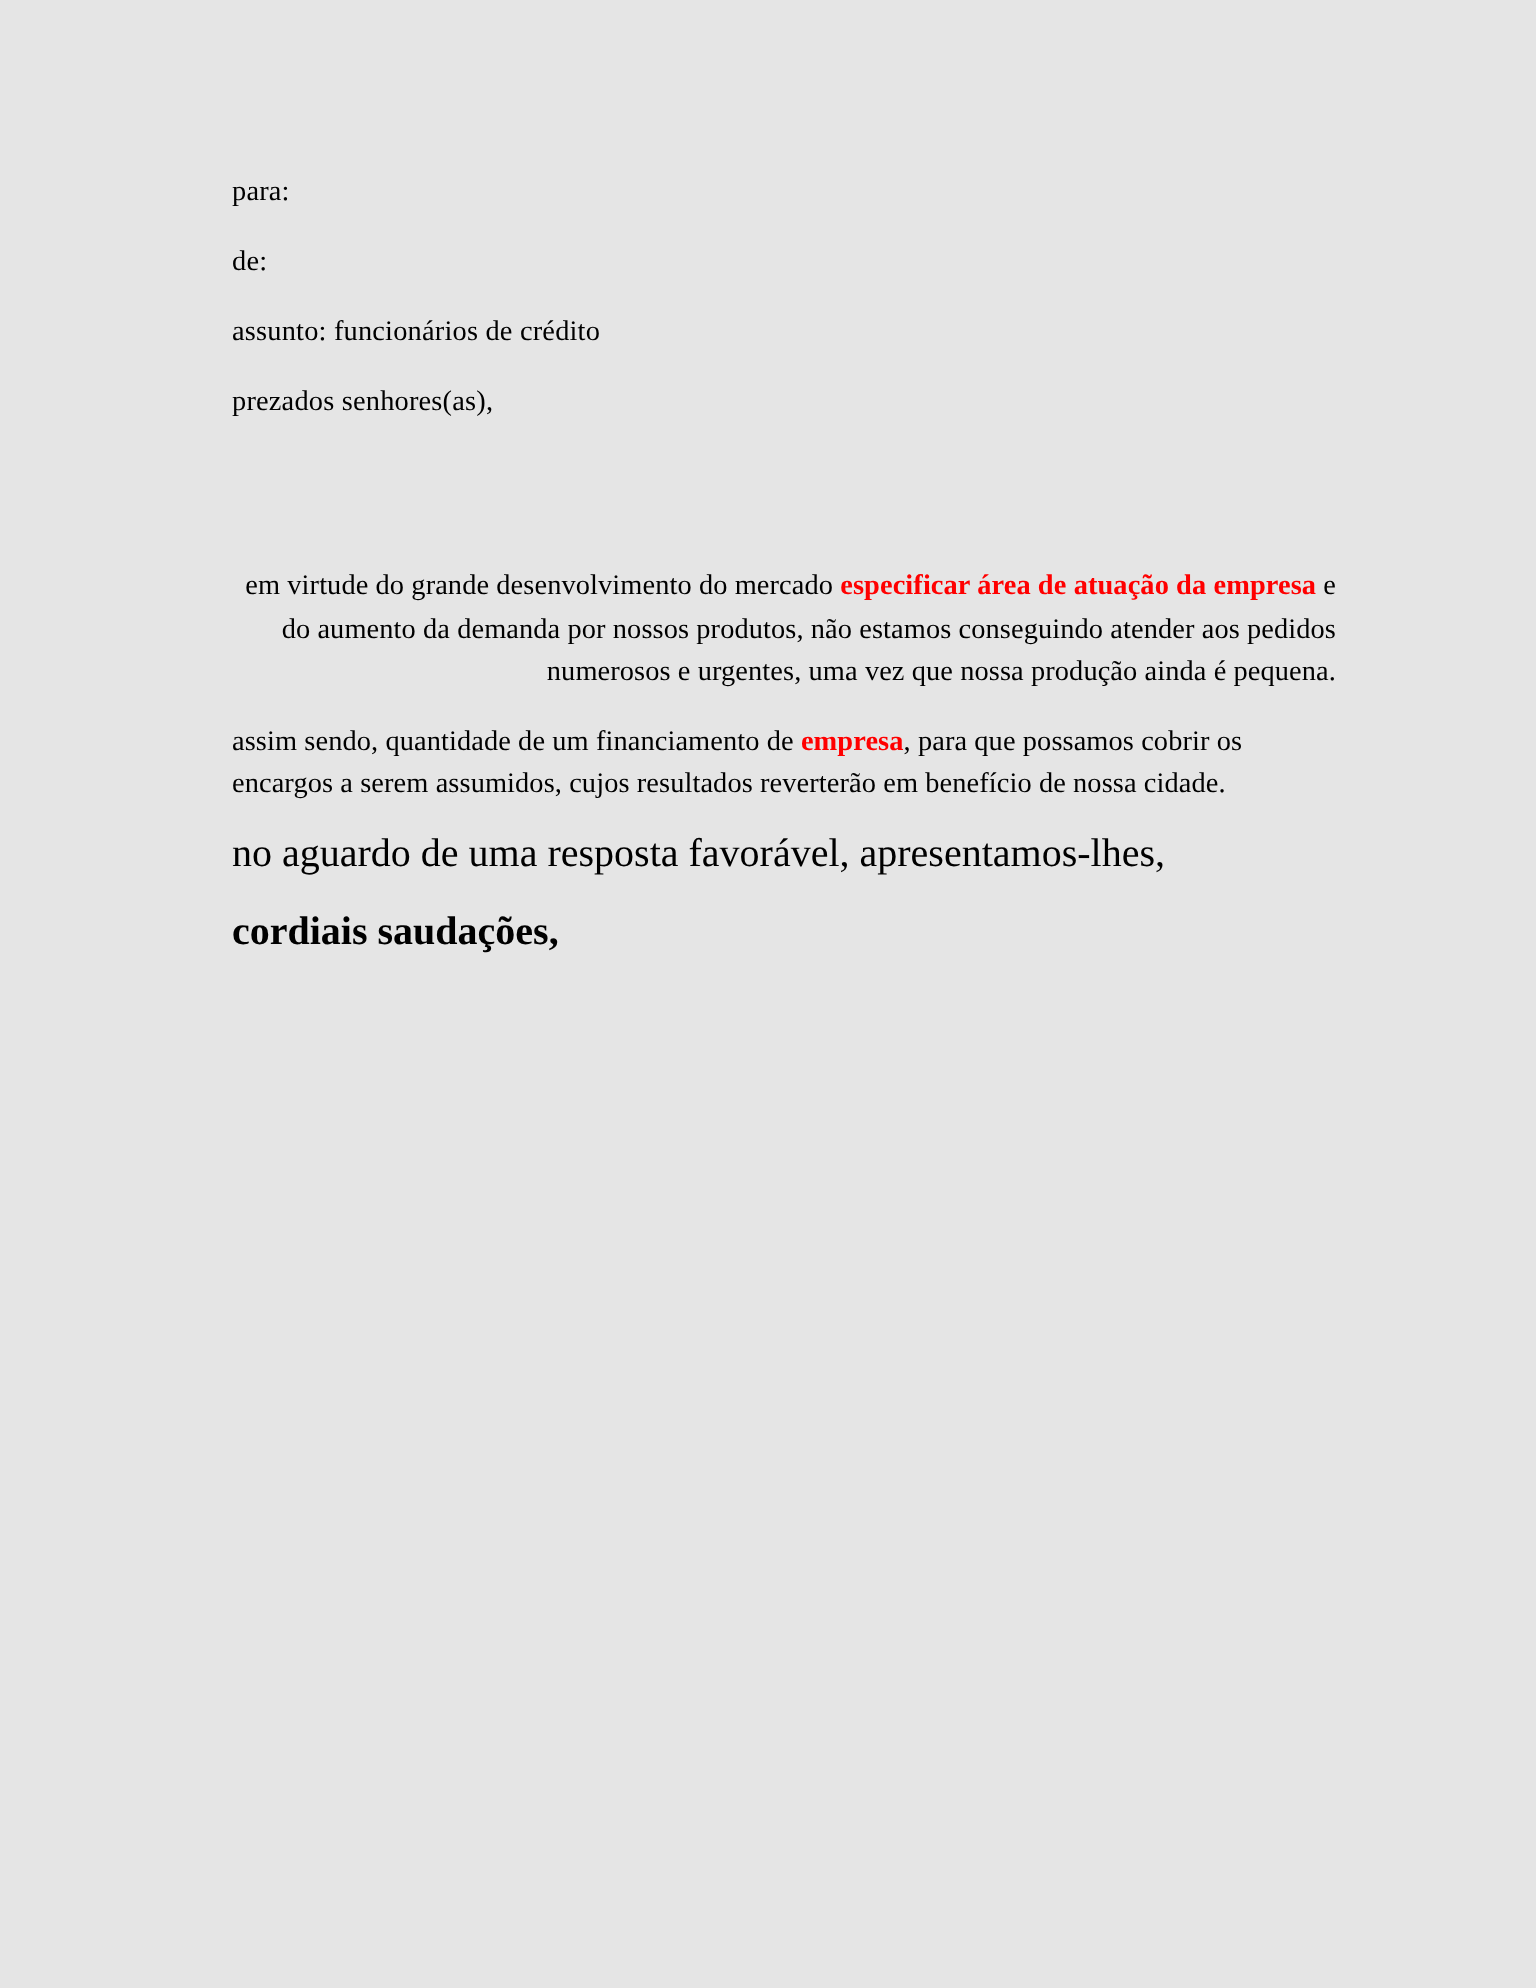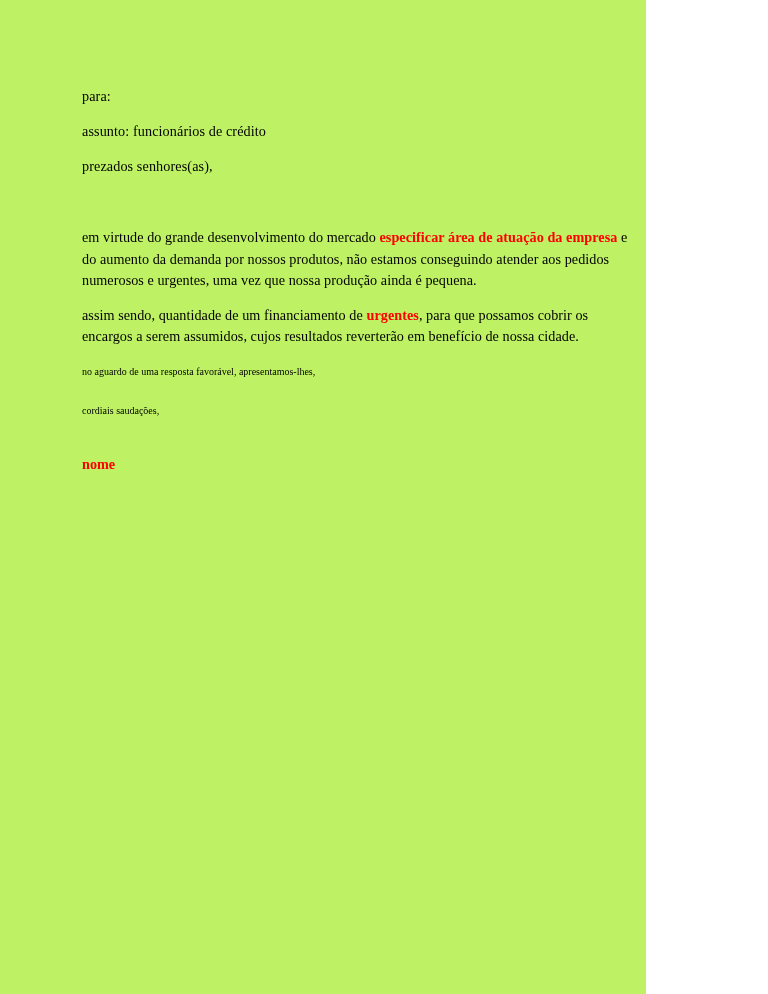--- a/index.html
+++ b/index.html
@@ -11,25 +11,25 @@
   body {
     width: 768px;
     height: 994px;
     font-family: "Liberation Serif", "DejaVu Serif", serif;
     color: #000000;
     -webkit-font-smoothing: antialiased;
   }
 
   .page {
     position: relative;
-    width: 646px;
+    width: 768px;
     height: 994px;
-    background: #bef264;
+    background: #e5e5e5;
     box-sizing: border-box;
-    padding: 88px 106px 0 82px;
+    padding: 88px 106px 0 116px;
   }
 
   .doc-body {
     width: 552px;
   }
 
   
   .field-line {
     font-size: 14.2px;
     line-height: 17px;
@@ -42,30 +42,32 @@
 
   
   .para {
     font-size: 14.2px;
     line-height: 21.5px;
     margin: 0 0 13px 0;
     text-align: left;
     letter-spacing: 0.05px;
   }
   .para.first-body {
-    margin-top: 52px;
+    margin-top: 73px;
+    text-align: right;
   }
 
   .closing {
-    font-size: 10px;
+    font-size: 20px;
     line-height: 21.5px;
     margin: 0 0 18px 0;
   }
   .closing.sign-off {
     margin-bottom: 12px;
+    font-weight: bold;
   }
 
   
   .ph {
     color: #ff0000;
     font-weight: bold;
   }
 
   .signature-block {
     margin-top: 34px;
@@ -78,29 +80,29 @@
     display: block;
   }
 </style>
 </head>
 <body>
 
 <div class="page">
   <div class="doc-body">
 
     <p class="field-line">para:</p>
+    <p class="field-line">de:</p>
     <p class="field-line">assunto: funcionários de crédito</p>
     <p class="field-line salutation">prezados senhores(as),</p>
 
     <p class="para first-body"><span>em virtude do grande desenvolvimento do mercado </span><span class="ph">especificar área de atuação da empresa</span><span> e do aumento da demanda por nossos produtos, não estamos conseguindo atender aos pedidos numerosos e urgentes, uma vez que nossa produção ainda é pequena.</span></p>
 
 
-    <p class="para"><span>assim sendo, quantidade de um financiamento de </span><span class="ph">urgentes</span><span>, para que possamos cobrir os encargos a serem assumidos, cujos resultados reverterão em benefício de nossa cidade.</span></p>
+    <p class="para"><span>assim sendo, quantidade de um financiamento de </span><span class="ph">empresa</span><span>, para que possamos cobrir os encargos a serem assumidos, cujos resultados reverterão em benefício de nossa cidade.</span></p>
 
     <p class="closing">no aguardo de uma resposta favorável, apresentamos-lhes,</p>
     <p class="closing sign-off">cordiais saudações,</p>
 
     <div class="signature-block">
-      <span class="sig-line">nome</span>
     </div>
 
   </div>
 </div>
 
 </body></html>

